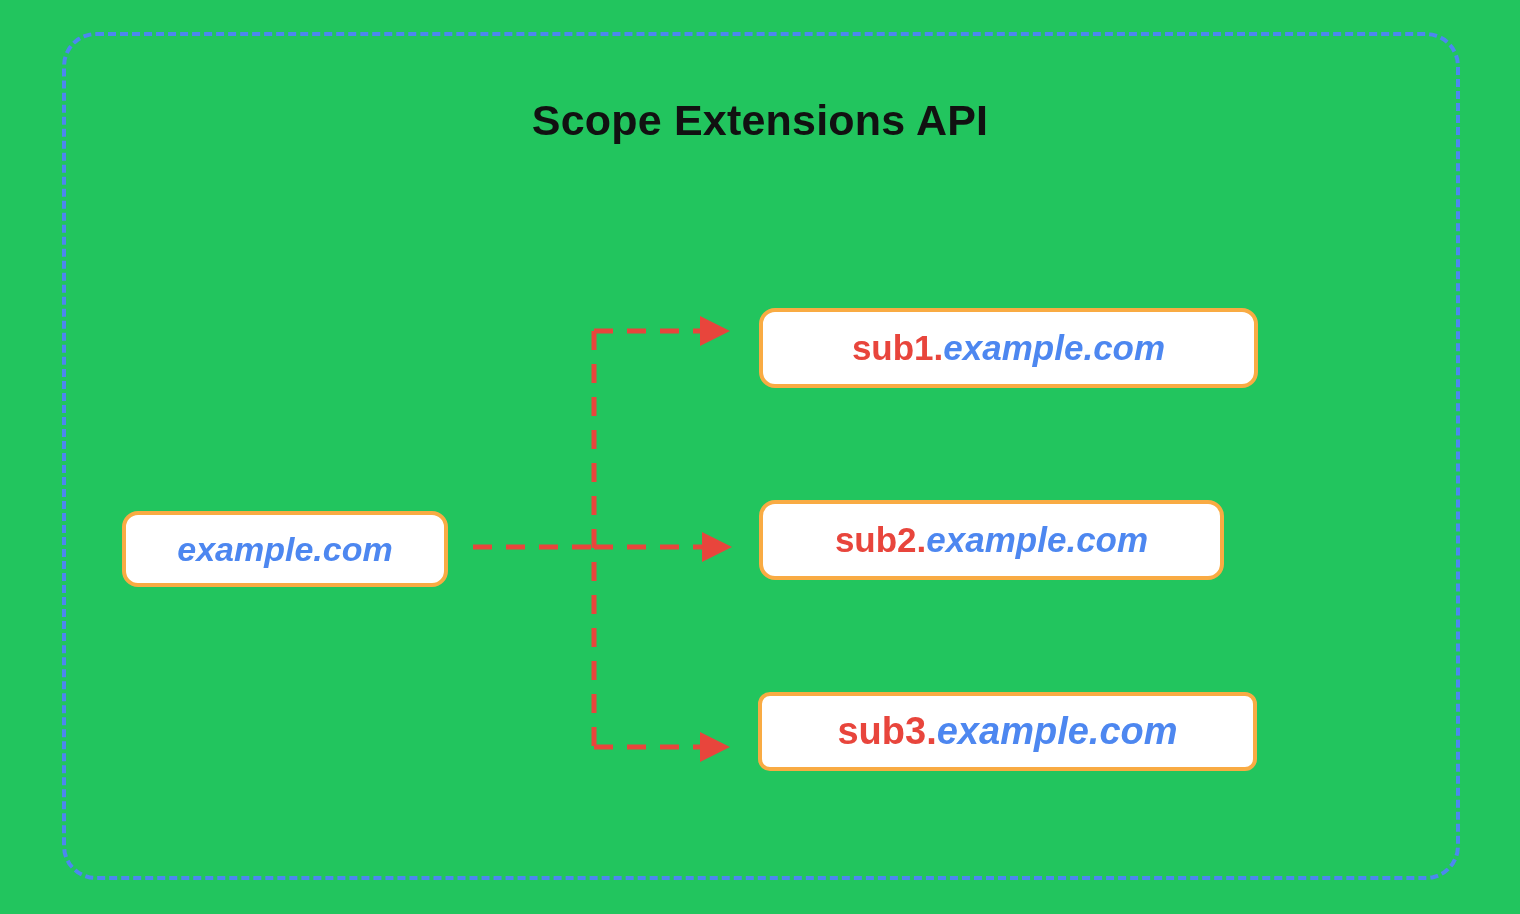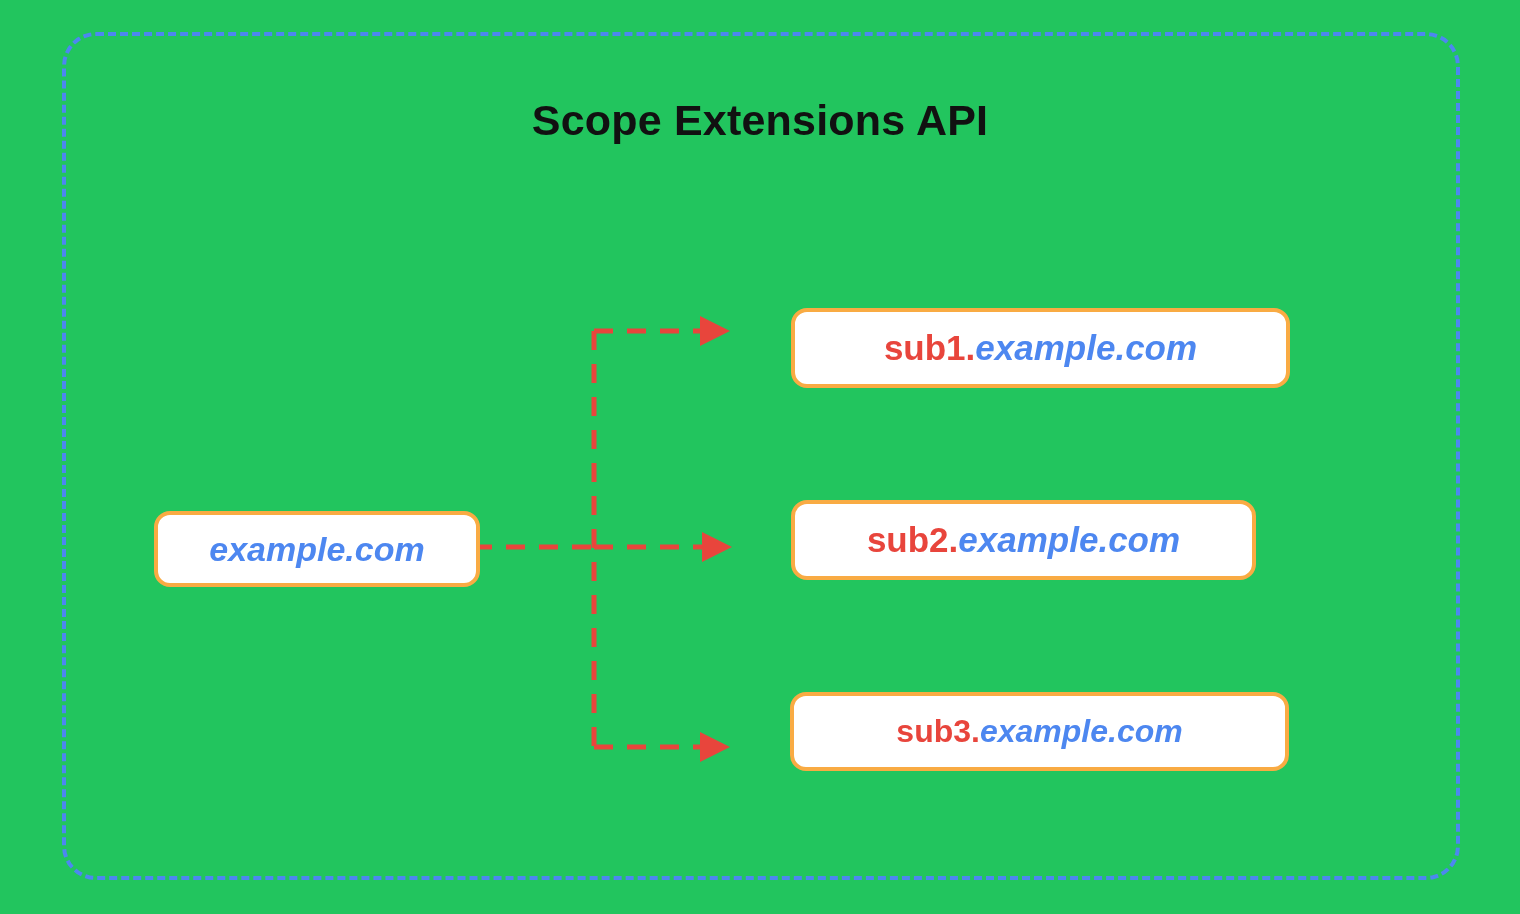--- a/index.html
+++ b/index.html
@@ -67,21 +67,20 @@
     position: absolute;
     box-sizing: border-box;
     border: 4px solid #f9ab43;
     border-radius: 16px;
     background: #ffffff;
     display: flex;
     align-items: center;
     justify-content: center;
     font-weight: bold;
     white-space: nowrap;
-    margin-left: 32px;
   }
   .origin-box .sub {
     color: #e8453c;
   }
   .origin-box .dot {
     color: #e8453c;
   }
   .origin-box .domain {
     color: #4d87f0;
     font-style: italic;
@@ -106,21 +105,22 @@
     top: 500px;
     width: 465px;
     height: 80px;
     font-size: 35px;
   }
   .box-sub3 {
     left: 758px;
     top: 692px;
     width: 499px;
     height: 79px;
-    font-size: 32px;
+    font-size: 38px;
+    border-radius: 12px;
   }
 
   
   .connectors {
     position: absolute;
     left: 0;
     top: 0;
     width: 1520px;
     height: 914px;
     pointer-events: none;

